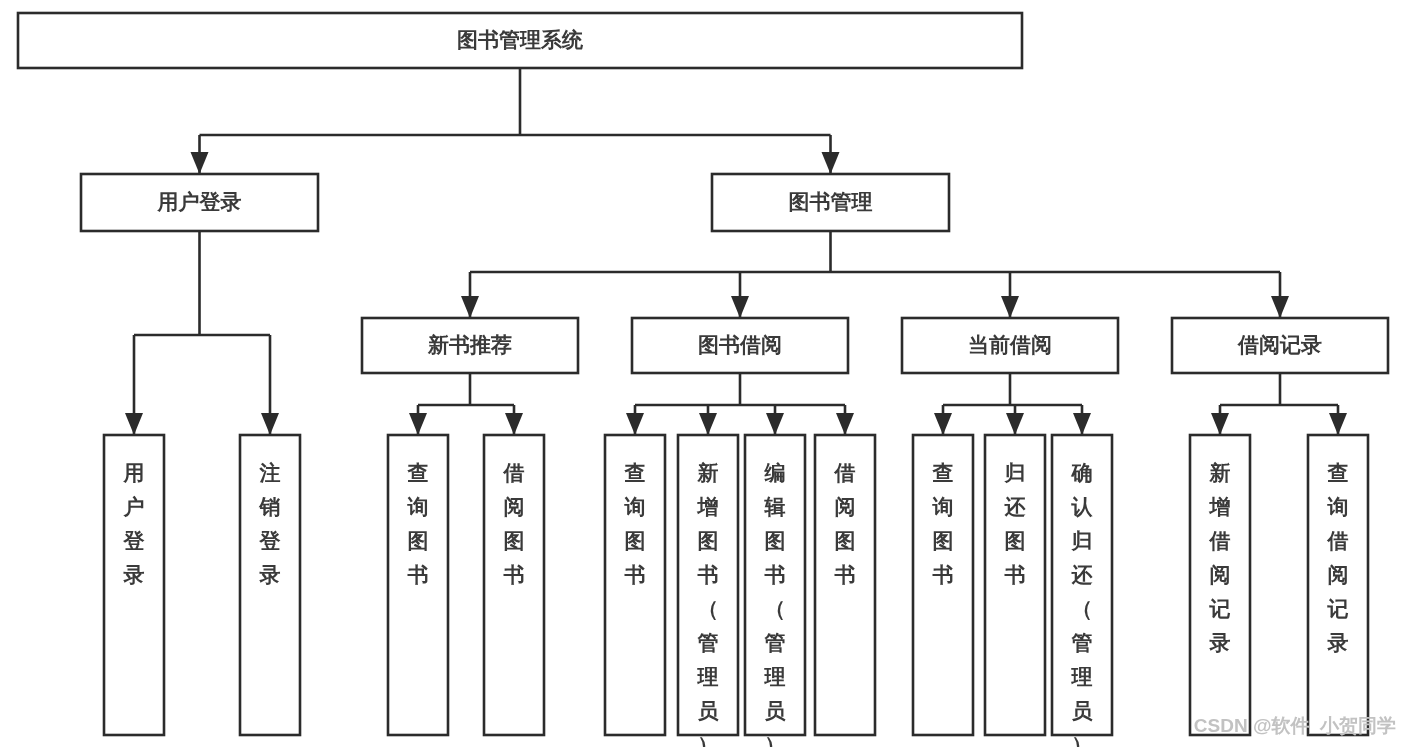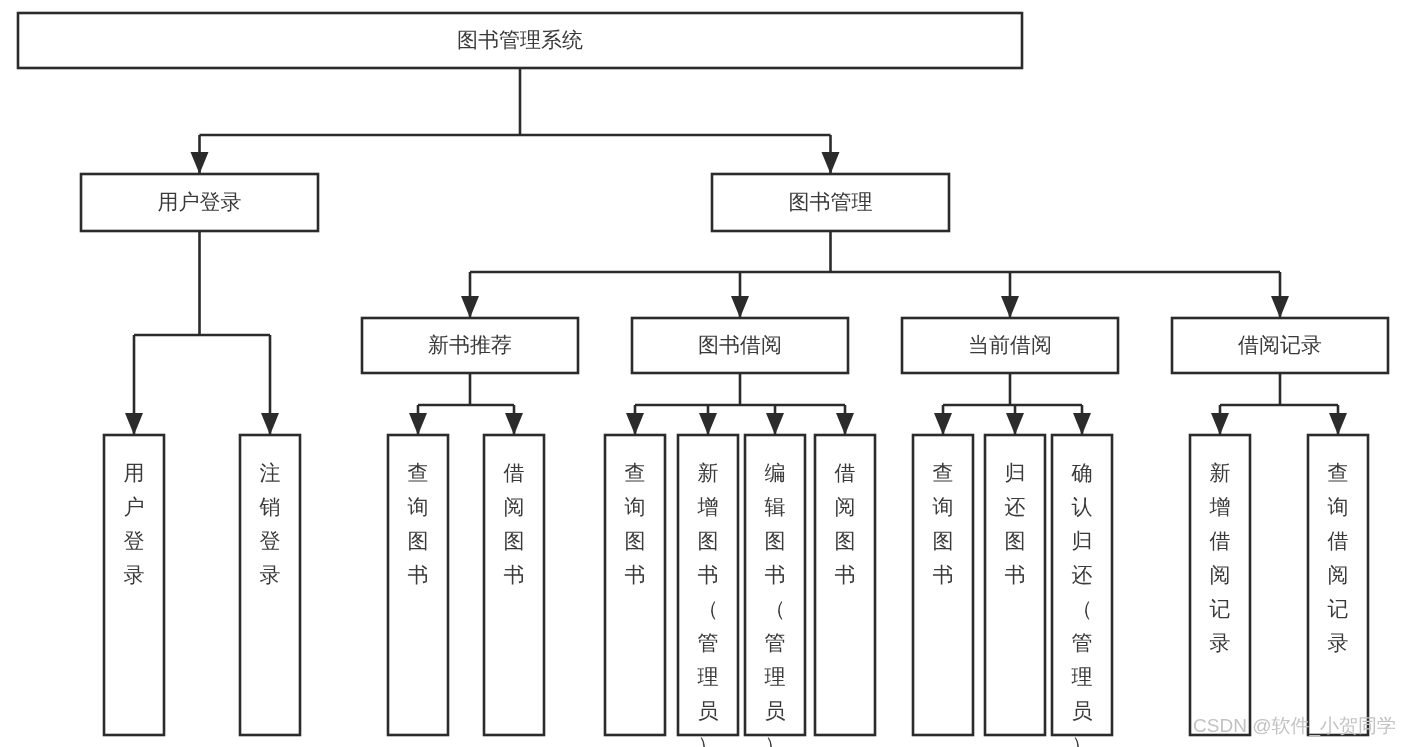--- a/index.html
+++ b/index.html
@@ -11,20 +11,21 @@
     width: 1405px;
     height: 747px;
     font-family: "Liberation Sans", "DejaVu Sans", sans-serif;
     overflow: hidden;
     position: relative;
   }
   #diagram-root {
     position: relative;
     width: 1405px;
     height: 747px;
+    font-weight: bold;
   }
   svg.diagram-canvas {
     position: absolute;
     top: 0;
     left: 0;
     width: 1405px;
     height: 747px;
     display: block;
   }
   .node-box {

